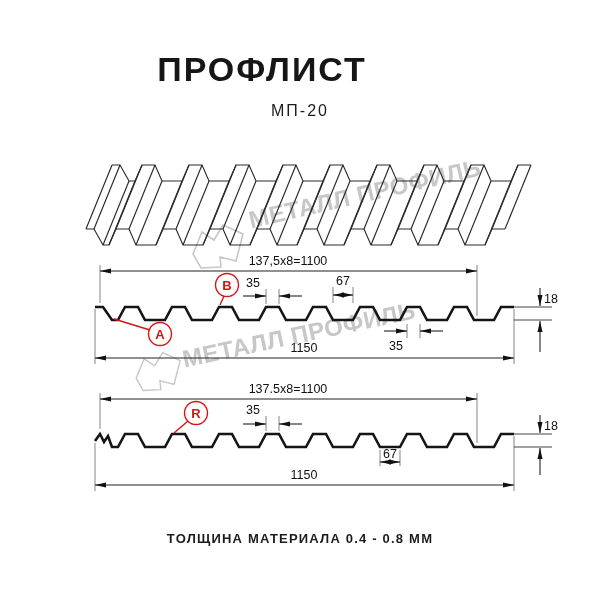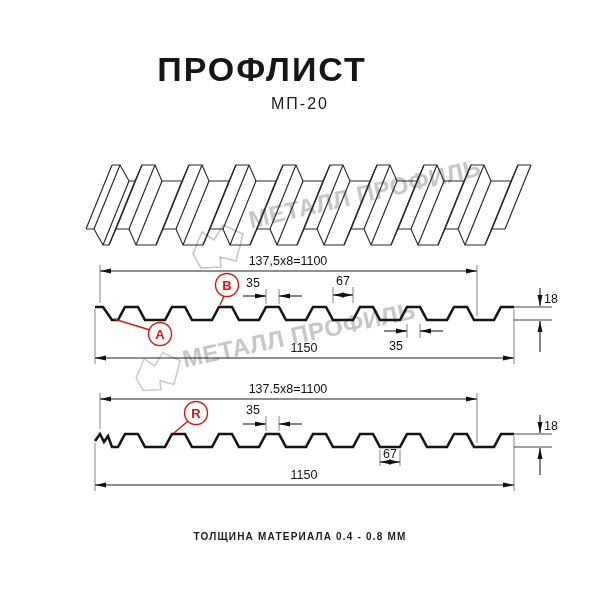--- a/index.html
+++ b/index.html
@@ -1,23 +1,23 @@
 <!DOCTYPE html>
 <html><head>
 <meta charset="utf-8">
 <style>
   html,body{margin:0;padding:0;}
   body{width:600px;height:600px;position:relative;background:#ffffff;overflow:hidden;
        font-family:"Liberation Sans",sans-serif;}
   .title{position:absolute;left:0;top:50px;width:524px;text-align:center;
          font-size:34px;font-weight:bold;letter-spacing:2px;color:#161616;}
-  .subtitle{position:absolute;left:0;top:95px;width:600px;text-align:center;
+  .subtitle{position:absolute;left:0;top:102px;width:600px;text-align:center;
          font-size:16px;font-weight:500;letter-spacing:2px;color:#1c1c1c;}
   .footer{position:absolute;left:0;top:531px;width:600px;text-align:center;
-         font-size:10px;font-weight:600;letter-spacing:1.2px;color:#1c1c1c;}
+         font-size:13px;font-weight:600;letter-spacing:1.2px;color:#1c1c1c;}
   .wm-text{position:absolute;color:#c7c7c7;font-weight:bold;font-size:24px;
          letter-spacing:0.5px;white-space:nowrap;transform-origin:left top;z-index:1;}
   .wm1{left:246px;top:207px;transform:rotate(-13deg);}
   .wm2{left:180px;top:346px;transform:rotate(-12deg);}
   svg.canvas{position:absolute;left:0;top:0;z-index:2;}
   .hud{z-index:3;}
   svg text{font-family:"Liberation Sans",sans-serif;font-size:12.5px;fill:#111;}
   svg text.rl{font-size:13px;font-weight:bold;fill:#d81515;}
   .thin{stroke:#777;stroke-width:0.9;}
   .dim{stroke:#222;stroke-width:1.1;}

